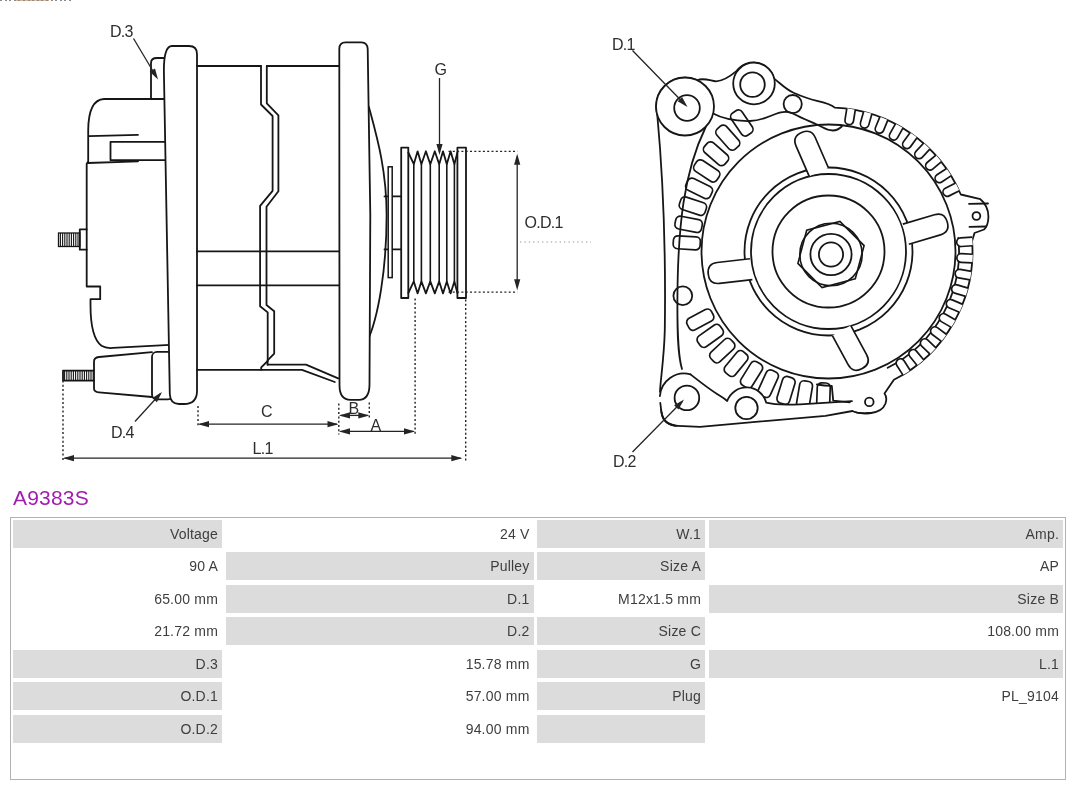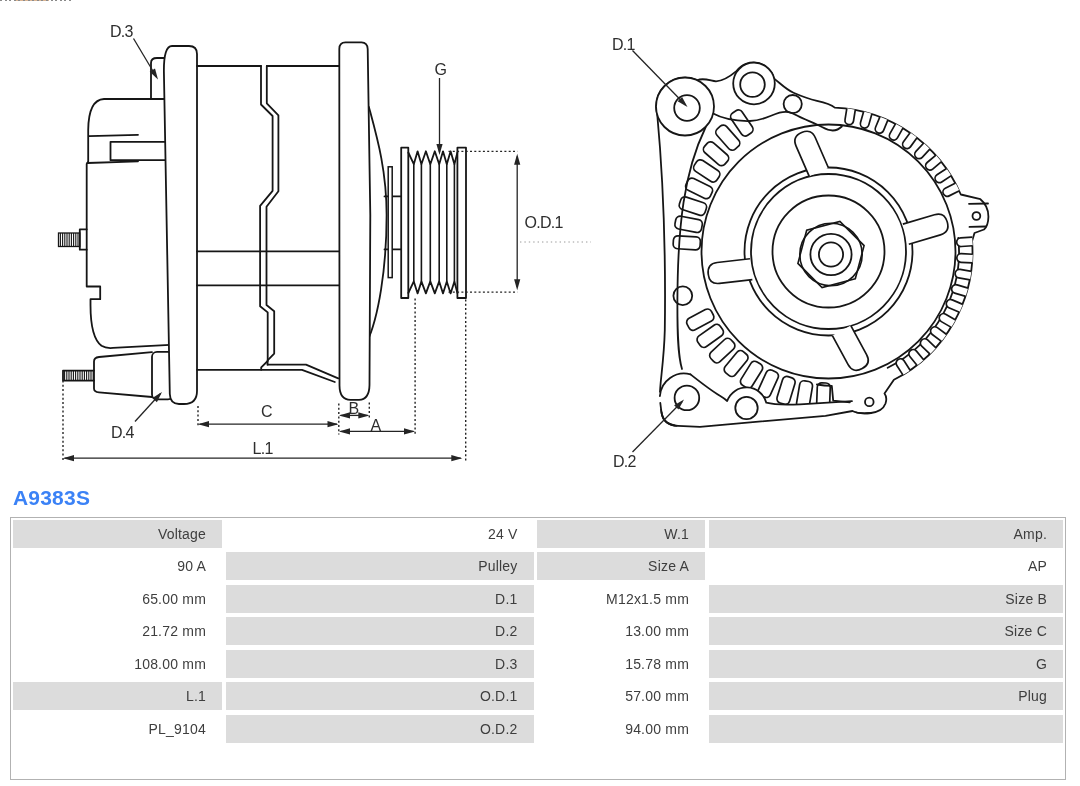--- a/index.html
+++ b/index.html
@@ -1,22 +1,22 @@
 <!DOCTYPE html>
 <html><head>
 <meta charset="utf-8">
 <style>
 * { margin:0; padding:0; box-sizing:border-box; }
 html,body { width:1080px; height:786px; background:#fff; font-family:"Liberation Sans", sans-serif; overflow:hidden; -webkit-font-smoothing:antialiased; }
 #art { position:absolute; left:0; top:0; }
-#pn { transform:translateZ(0); position:absolute; left:13px; top:485.5px; font-size:21px; color:#3b82f6; letter-spacing:0.2px;font-weight:bold; }
+#pn { transform:translateZ(0); position:absolute; left:13px; top:485.5px; font-size:21px; color:#a21caf; letter-spacing:0.2px; }
 #tbl { transform:translateZ(0); position:absolute; left:10px; top:516.5px; width:1056px; height:263px; border:1px solid #b2b2b2;
   display:grid; grid-template-columns:209px 308px 168px 1fr; column-gap:3.5px; row-gap:4.5px;
   grid-auto-rows:28px; padding:2px; }
-.c { font-size:14px; color:#3e3e3e; text-align:right; padding-right:16px; line-height:28px; letter-spacing:0.2px; }
+.c { font-size:14px; color:#3e3e3e; text-align:right; padding-right:4px; line-height:28px; letter-spacing:0.2px; }
 .lab { background:#dcdcdc; }
 #a1 { position:absolute; left:16px; top:0; width:33px; height:1.2px; background:#dcb694; }
 #a2 { position:absolute; left:0; top:0; width:73px; height:1px;
   background:repeating-linear-gradient(90deg,#8a8a8a 0 2px,rgba(0,0,0,0) 2px 4.6px); }
 </style>
 </head>
 <body>
 <div id="a1"></div>
 <div id="a2"></div>
 <svg id="art" style="transform:translateZ(0)" width="1080" height="480" viewBox="0 0 1080 480">
@@ -251,21 +251,20 @@
     <div class="c val">90 A</div>
     <div class="c lab">Pulley</div>
     <div class="c lab">Size A</div>
 <div class="c val">AP</div>
     <div class="c val">65.00 mm</div>
     <div class="c lab">D.1</div>
     <div class="c val">M12x1.5 mm</div>
 <div class="c lab">Size B</div>
     <div class="c val">21.72 mm</div>
     <div class="c lab">D.2</div>
-    <div class="c val">13.00 mm</div>
 <div class="c lab">Size C</div>
     <div class="c val">108.00 mm</div>
     <div class="c lab">D.3</div>
     <div class="c val">15.78 mm</div>
 <div class="c lab">G</div>
     <div class="c lab">L.1</div>
 <div class="c lab">O.D.1</div>
     <div class="c val">57.00 mm</div>
     <div class="c lab">Plug</div>
     <div class="c val">PL_9104</div>

